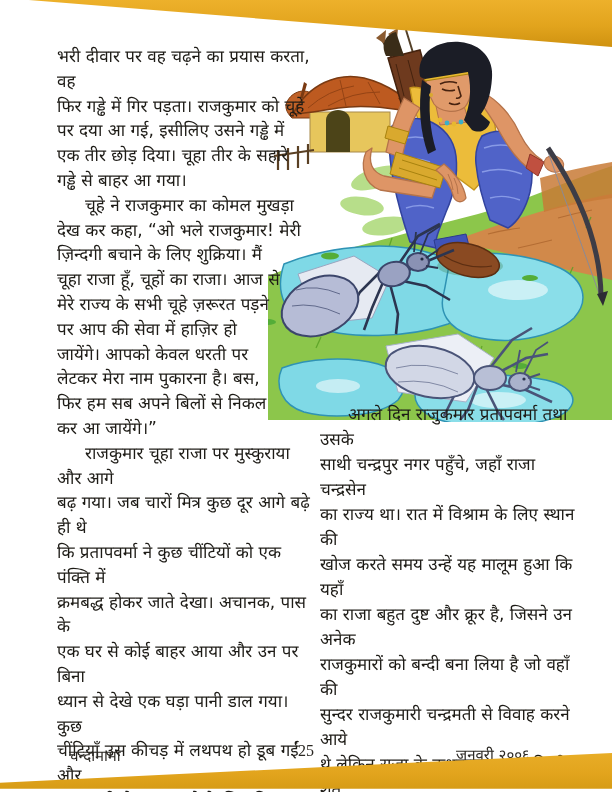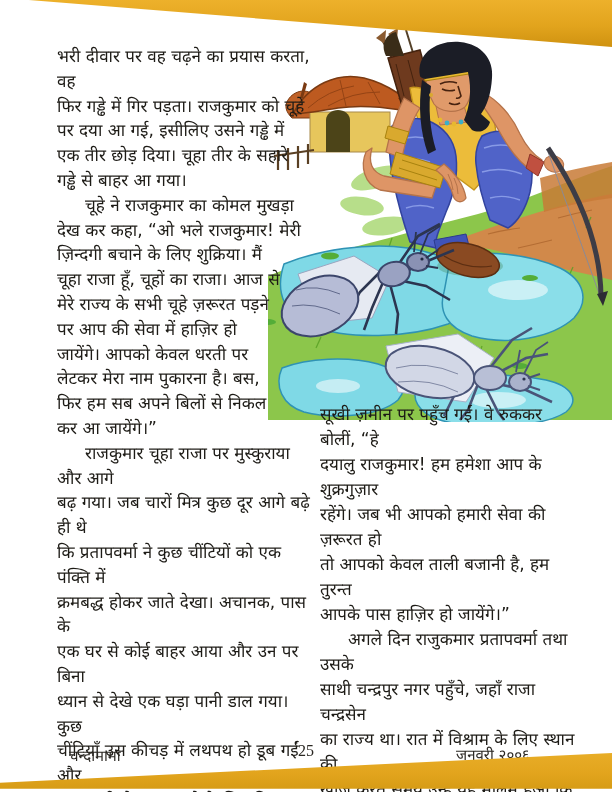--- a/index.html
+++ b/index.html
@@ -261,25 +261,20 @@
 क्रमबद्ध होकर जाते देखा। अचानक, पास के
 एक घर से कोई बाहर आया और उन पर बिना
 ध्यान से देखे एक घड़ा पानी डाल गया। कुछ
 चींटियाँ उस कीचड़ में लथपथ हो डूब गईं और
 कुछ पानी से बाहर आने के लिए निराश होकर
 संघर्ष करने लगीं।</p>
 
   </div>
 
   <div class="col col-right">
-    <p class="para">सूखी ज़मीन पर पहुँच गईं। वे रुककर बोलीं, “हे
-दयालु राजकुमार! हम हमेशा आप के शुक्रगुज़ार
-रहेंगे। जब भी आपको हमारी सेवा की ज़रूरत हो
-तो आपको केवल ताली बजानी है, हम तुरन्त
-आपके पास हाज़िर हो जायेंगे।”</p>
     <p class="para indent">अगले दिन राजुकमार प्रतापवर्मा तथा उसके
 साथी चन्द्रपुर नगर पहुँचे, जहाँ राजा चन्द्रसेन
 का राज्य था। रात में विश्राम के लिए स्थान की
 खोज करते समय उन्हें यह मालूम हुआ कि यहाँ
 का राजा बहुत दुष्ट और क्रूर है, जिसने उन अनेक
 राजकुमारों को बन्दी बना लिया है जो वहाँ की
 सुन्दर राजकुमारी चन्द्रमती से विवाह करने आये
 थे लेकिन राजा के कथनानुसार उसकी तीन शर्तें</p>
   </div>
 

